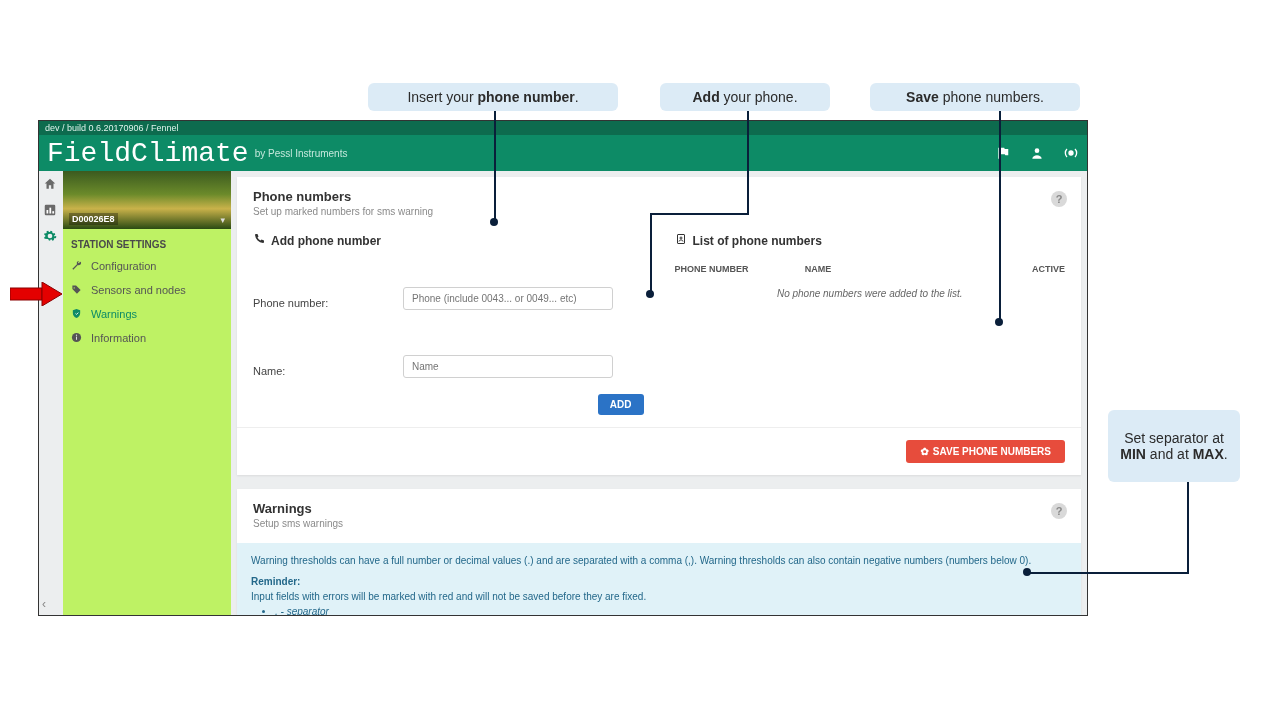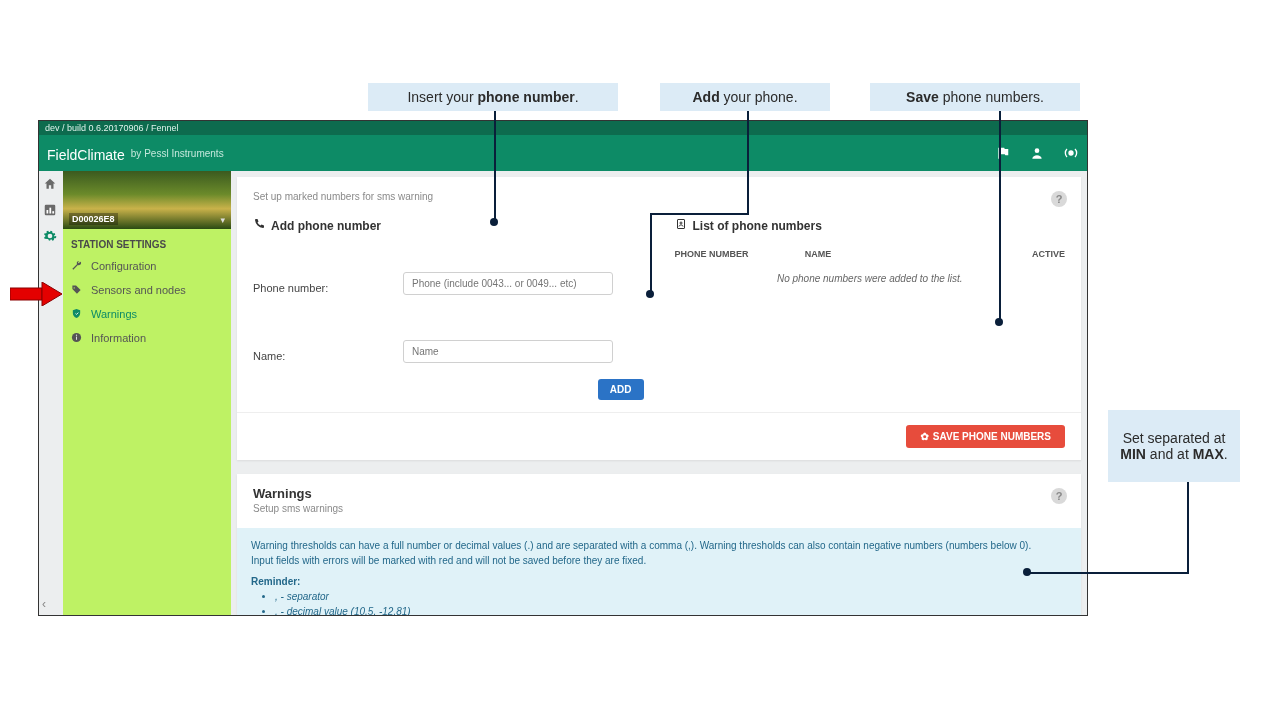--- a/index.html
+++ b/index.html
@@ -1,26 +1,26 @@
 <!DOCTYPE html>
 <html><head>
 <meta charset="utf-8">
 <style>
 * { box-sizing: border-box; margin: 0; padding: 0; }
 body { background: #fff; font-family: Arial, sans-serif; width: 1280px; height: 720px; position: relative; overflow: hidden; }
 
-.annot { position: absolute; background: #dcebf6; padding: 6px 12px; font-size: 14px; color: #2b2b2b; z-index: 100; }
+.annot { position: absolute; background: #dcebf6; padding: 6px 12px; font-size: 14px; color: #2b2b2b; z-index: 100; border-radius: 6px; }
 .annot b { font-weight: 700; }
 
 .app-frame { position: absolute; left: 38px; top: 120px; width: 1050px; height: 496px; border: 1px solid #333; background: #eceeef; overflow: hidden; }
 
 .buildbar { background: #0d6b4e; color: #dff3eb; font-size: 9px; padding: 2px 6px; }
 .topbar { background: #0d8b66; height: 36px; display: flex; align-items: center; padding: 0 8px; color: #fff; }
 .brand { font-size: 20px; font-weight: 300; letter-spacing: 0; }
-.brand .big { font-size: 14px; font-weight: 300; }
+.brand .big { font-size: 28px; font-weight: 300; font-family: Liberation Mono, monospace; }
 .brand-sub { font-size: 10px; color: #c4e8dc; margin-left: 6px; }
 .topbar-right { margin-left: auto; display: flex; gap: 18px; align-items: center; font-size: 14px; }
 .top-ico { width: 16px; height: 16px; display: inline-flex; align-items: center; justify-content: center; }
 
 .body-row { display: flex; height: calc(100% - 48px); }
 .iconrail { width: 24px; background: #eceeef; display: flex; flex-direction: column; align-items: center; padding-top: 6px; gap: 10px; }
 .iconrail .ri { width: 16px; height: 16px; color: #6a6a6a; }
 .iconrail .ri.active { color: #0d8b66; }
 
 .sidepanel { width: 168px; background: #bef264; }
@@ -83,21 +83,21 @@
 <div class="annot" style="left:368px; top:83px; width:250px; text-align:center;">
   <span>Insert your </span><b>phone number</b><span>.</span>
 </div>
 <div class="annot" style="left:660px; top:83px; width:170px; text-align:center;">
   <b>Add</b><span> your phone.</span>
 </div>
 <div class="annot" style="left:870px; top:83px; width:210px; text-align:center;">
   <b>Save</b><span> phone numbers.</span>
 </div>
 <div class="annot" style="left:1108px; top:410px; width:132px; height:72px; text-align:center; display:flex; align-items:center; justify-content:center;">
-  <span><span>Set separated at </span><b>MIN</b><span> and at </span><b>MAX</b><span>.</span></span>
+  <span><span>Set separator at </span><b>MIN</b><span> and at </span><b>MAX</b><span>.</span></span>
 </div>
 
 <div class="annot-line" style="left:494px; top:107px; width:2px; height:113px;"></div>
 <div class="annot-dot" style="left:490px; top:218px;"></div>
 
 <div class="annot-line" style="left:747px; top:107px; width:2px; height:106px;"></div>
 <div class="annot-line" style="left:650px; top:213px; width:99px; height:2px;"></div>
 <div class="annot-dot" style="left:646px; top:290px;"></div>
 <div class="annot-line" style="left:650px; top:213px; width:2px; height:79px;"></div>
 
@@ -191,20 +191,21 @@
               </svg></span>
           <span>Information</span>
         </li>
       </ul>
     </div>
 
     <div class="main">
 
       <div class="card">
         <span class="help-ico">?</span>
+        <div class="card-h3">Phone numbers</div>
         <div class="card-sub">Set up marked numbers for sms warning</div>
 
         <div class="phone-grid">
           <div class="phone-col">
             <div class="sec-h">
               <span><svg width="12" height="12" viewBox="0 0 24 24" fill="#333">
                     <path d="M6 2h3l2 5-2 2a12 12 0 0 0 6 6l2-2 5 2v3c0 1-1 2-2 2A18 18 0 0 1 4 4c0-1 1-2 2-2z"></path>
                   </svg></span>
               <span>Add phone number</span>
             </div>
@@ -248,22 +249,22 @@
         </div>
       </div>
 
       <div class="card">
         <span class="help-ico">?</span>
         <div class="card-h3">Warnings</div>
         <div class="card-sub">Setup sms warnings</div>
 
         <div class="infobox">
           <div>Warning thresholds can have a full number or decimal values (.) and are separated with a comma (,). Warning thresholds can also contain negative numbers (numbers below 0).</div>
+          <div style="margin-top:6px;"><b>Reminder:</b></div>
           <div>Input fields with errors will be marked with red and will not be saved before they are fixed.</div>
-          <div style="margin-top:6px;"><b>Reminder:</b></div>
           <ul>
             <li><i>, - separator</i></li>
             <li><i>. - decimal value (10.5, -12.81)</i></li>
           </ul>
         </div>
 
         <div class="warn-tbl">
           <div class="warn-head">
             <div class="wc-code">CODE</div>
             <div class="wc-chain">CHAIN</div>

